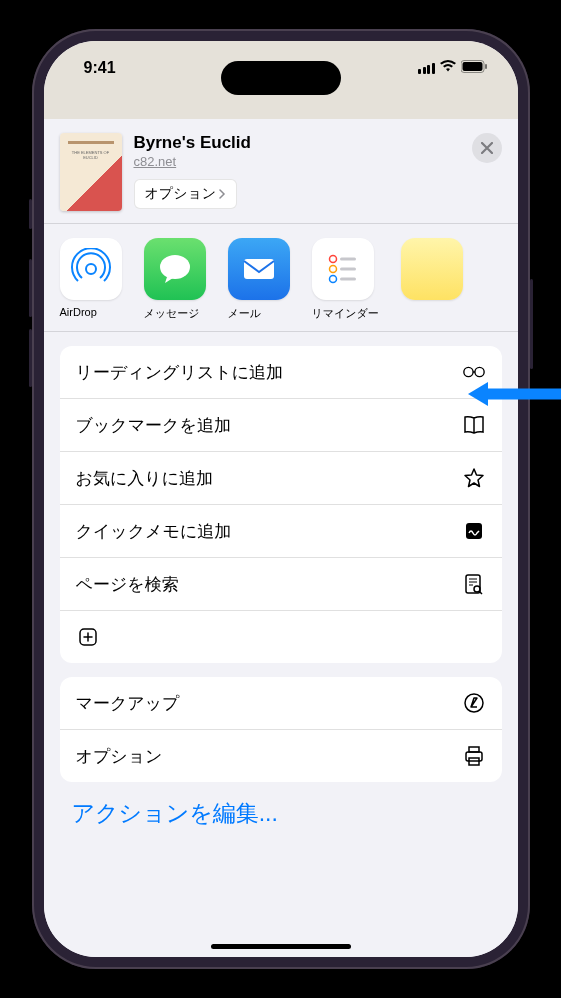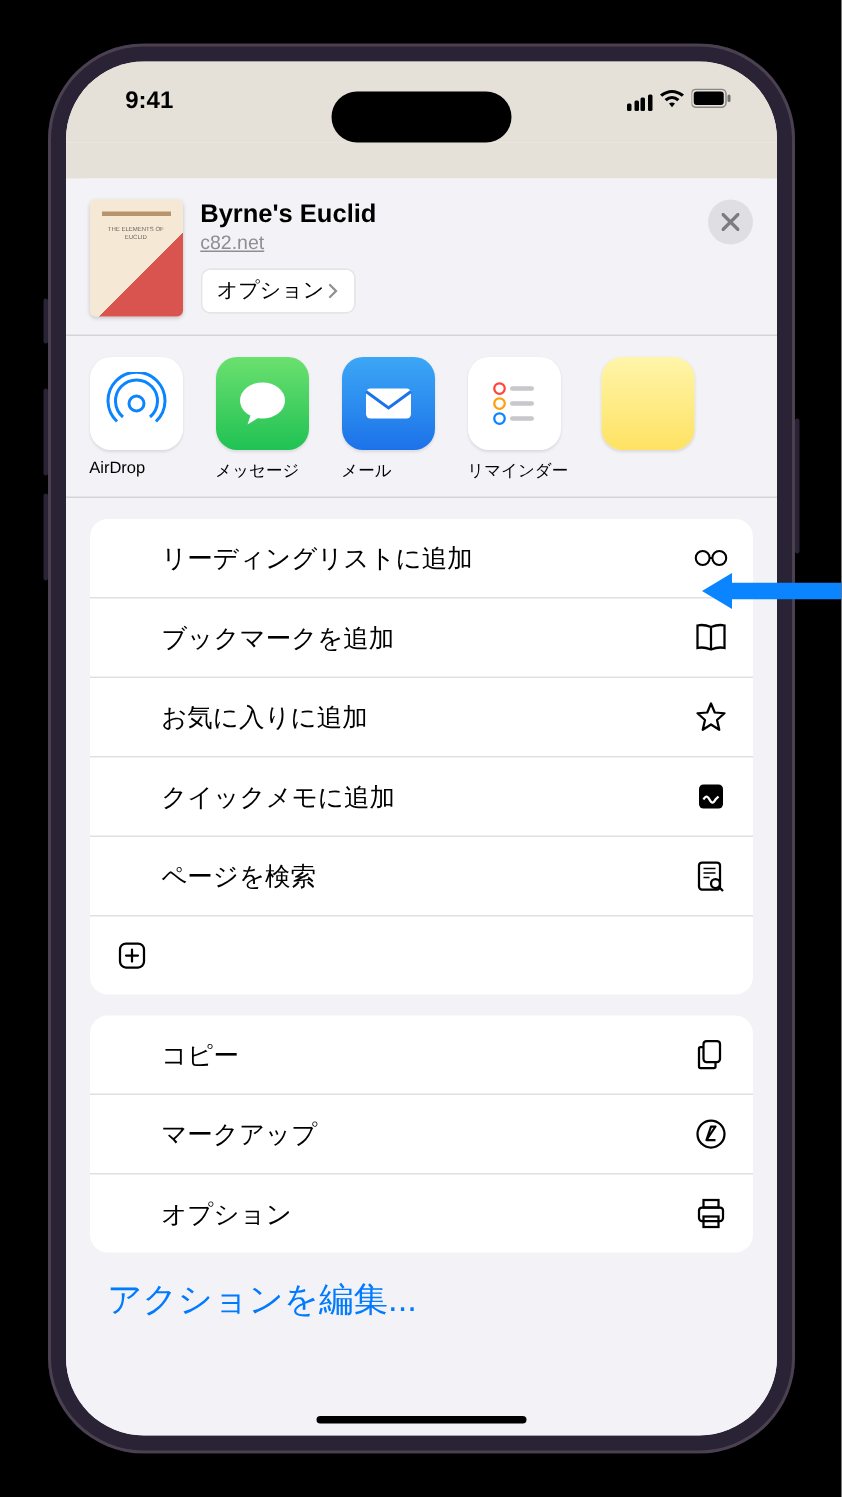--- a/index.html
+++ b/index.html
@@ -161,21 +161,21 @@
     }
     .action-row {
       padding: 14px 16px;
       display: flex;
       justify-content: space-between;
       align-items: center;
       border-bottom: 0.5px solid rgba(0,0,0,0.12);
       min-height: 52px;
     }
     .action-row:last-child { border-bottom: none; }
-    .action-label { font-size: 17px; color: #000; margin-left: 32px; }
+    .action-label { font-size: 17px; color: #000; }
     .action-icon { width: 24px; height: 24px; display: flex; align-items: center; justify-content: center; }
     .edit-link {
       padding: 16px 28px;
       font-size: 23px;
       color: #007aff;
     }
     .home-ind {
       position: absolute;
       bottom: 8px;
       left: 50%;
@@ -354,29 +354,20 @@
               <svg width="20" height="20" viewBox="0 0 20 20">
                 <rect x="2" y="2" width="16" height="16" rx="4" fill="none" stroke="#000" stroke-width="1.5"></rect>
                 <path d="M10 6 L10 14 M6 10 L14 10" stroke="#000" stroke-width="1.5" stroke-linecap="round"></path>
               </svg>
             </span>
         </div>
       </div>
 
       <div class="section">
         <div class="action-row">
-          <span class="action-label">コピー</span>
-          <span class="action-icon">
-              <svg width="20" height="22" viewBox="0 0 20 22">
-                <rect x="5" y="2" width="11" height="14" rx="2" fill="none" stroke="#000" stroke-width="1.5"></rect>
-                <path d="M5 6 L3 6 Q2 6 2 7 L2 19 Q2 20 3 20 L12 20 Q13 20 13 19 L13 16" fill="none" stroke="#000" stroke-width="1.5"></path>
-              </svg>
-            </span>
-        </div>
-        <div class="action-row">
           <span class="action-label">マークアップ</span>
           <span class="action-icon">
               <svg width="22" height="22" viewBox="0 0 22 22">
                 <circle cx="11" cy="11" r="9" fill="none" stroke="#000" stroke-width="1.5"></circle>
                 <path d="M8 15 L14 6 L11 6 L8 15 L14 15" fill="none" stroke="#000" stroke-width="1.5" stroke-linejoin="round"></path>
               </svg>
             </span>
         </div>
         <div class="action-row">
           <span class="action-label">オプション</span>

